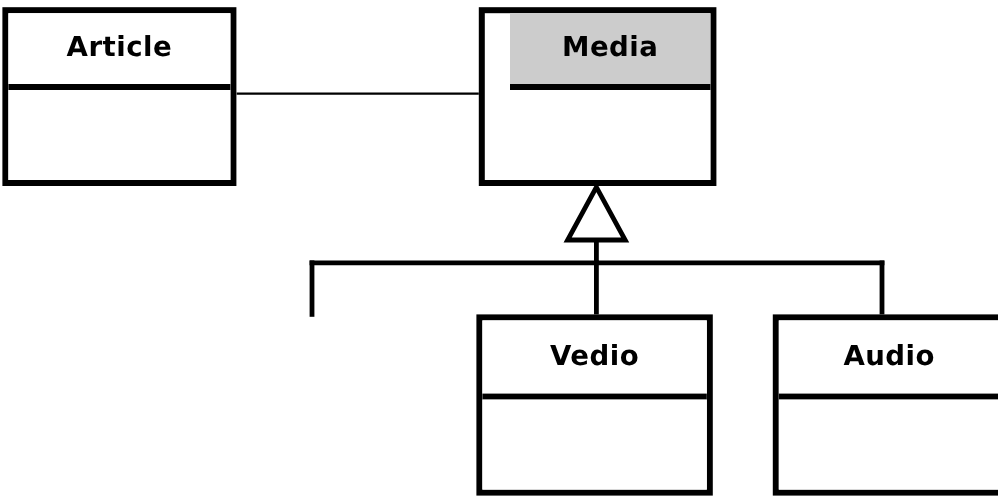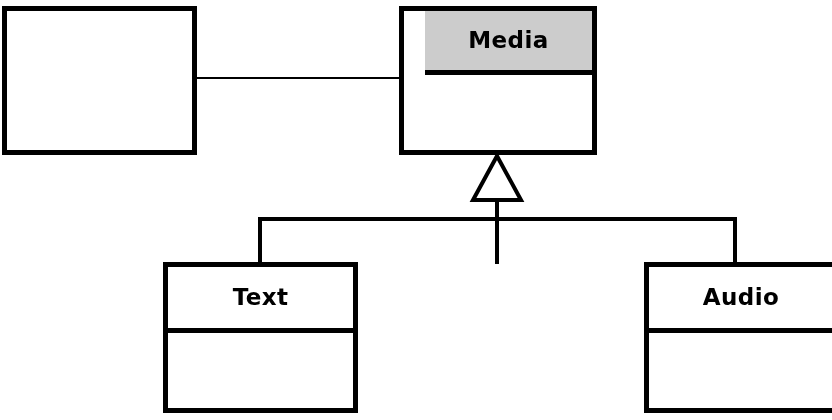--- a/index.html
+++ b/index.html
@@ -81,36 +81,37 @@
 
       <line x1="497" y1="217" x2="497" y2="264" stroke="#000000" stroke-width="4"></line>
 
       <line x1="735" y1="217" x2="735" y2="264" stroke="#000000" stroke-width="4"></line>
 
       <polygon points="497,156 473,200 521,200" fill="#ffffff" stroke="#000000" stroke-width="4" stroke-linejoin="miter"></polygon>
     </g>
   </svg>
 
   <div class="uml-class" style="left:2px; top:6px; width:195px; height:149px;">
+    <div class="uml-header" style="height:64px;">Article</div>
     <div class="uml-attributes"></div>
 
   </div>
 
   <div class="uml-class" style="left:399px; top:6px; width:198px; height:149px;padding-left:21px;">
     <div class="uml-header filled" style="height:64px;">Media</div>
     <div class="uml-attributes"></div>
 
   </div>
 
-  <div class="uml-class" style="left:163px; top:262px; width:195px; height:151px;">
-    <div class="uml-header" style="height:66px;">Text</div>
+
+  <div class="uml-class" style="left:397px; top:262px; width:197px; height:151px;">
+    <div class="uml-header" style="height:66px;">Vedio</div>
     <div class="uml-attributes"></div>
 
   </div>
-
 
   <div class="uml-class" style="left:644px; top:262px; width:194px; height:151px;">
     <div class="uml-header" style="height:66px;">Audio</div>
     <div class="uml-attributes"></div>
 
   </div>
 
 </div>
 
 </body></html>

